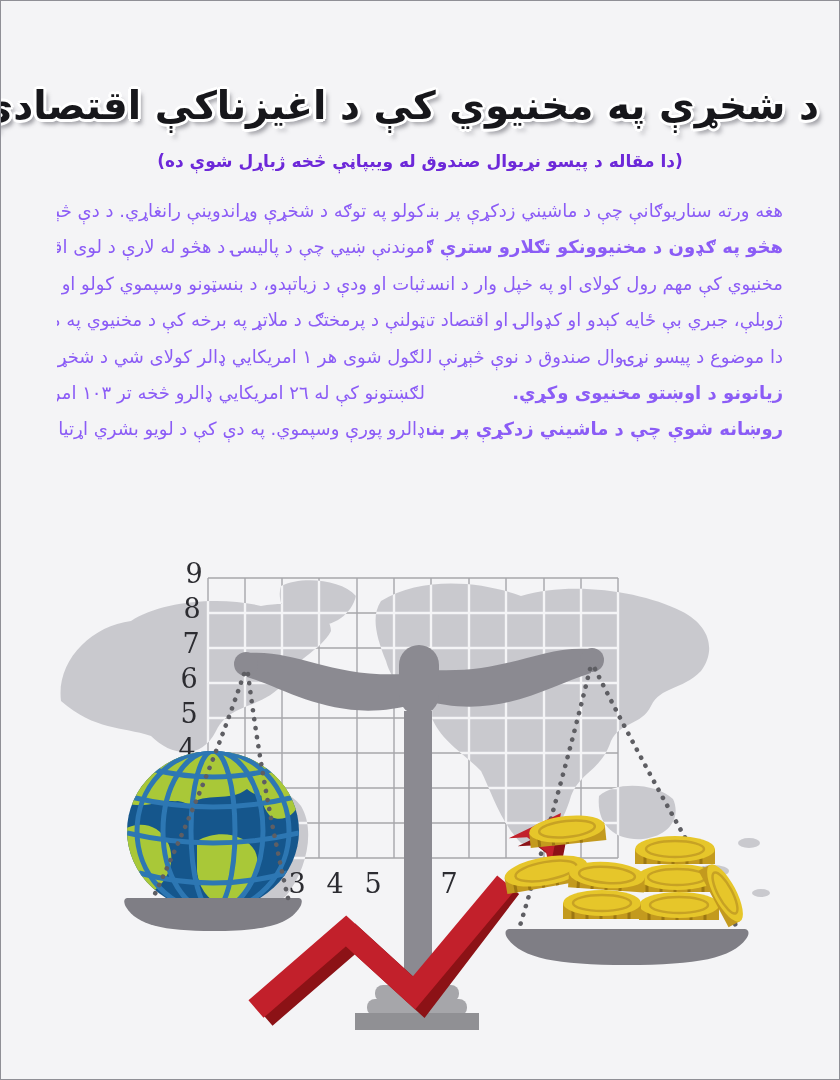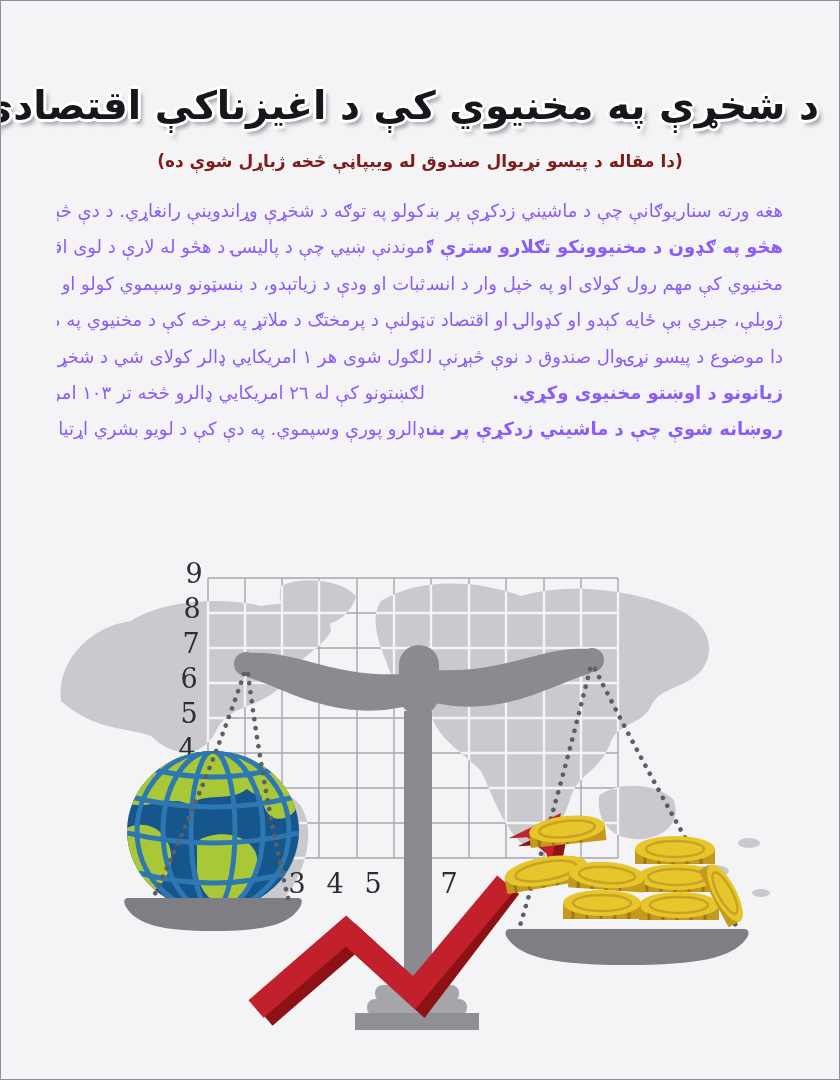--- a/index.html
+++ b/index.html
@@ -13,21 +13,21 @@
     text-align:center; direction:rtl; white-space:nowrap;
     font-size:39px; font-weight:bold; color:#17171b; letter-spacing:0px;
     text-shadow:
       -2px -2px 0 #fff, 2px -2px 0 #fff, -2px 2px 0 #fff, 2px 2px 0 #fff,
       0 -3px 0 #fff, 0 3px 0 #fff, -3px 0 0 #fff, 3px 0 0 #fff,
       4px 5px 4px rgba(70,70,80,0.5);
   }
   .subtitle {
     position:absolute; top:150px; left:20px; right:20px;
     text-align:center; direction:rtl; white-space:nowrap;
-    font-size:17px; font-weight:bold; color:#7f1d1d;
+    font-size:17px; font-weight:bold; color:#6d28d9;
   }
   .col {
     position:absolute; top:192px; height:336px; overflow:hidden;
   }
   .col-right { right:56px; width:356px; }
   .col-left  { left:56px;  width:368px; }
   .line {
     direction:rtl; white-space:nowrap; overflow:hidden;
     height:36.4px; line-height:36.4px;
     font-size:18px; color:#8b5cf6;

